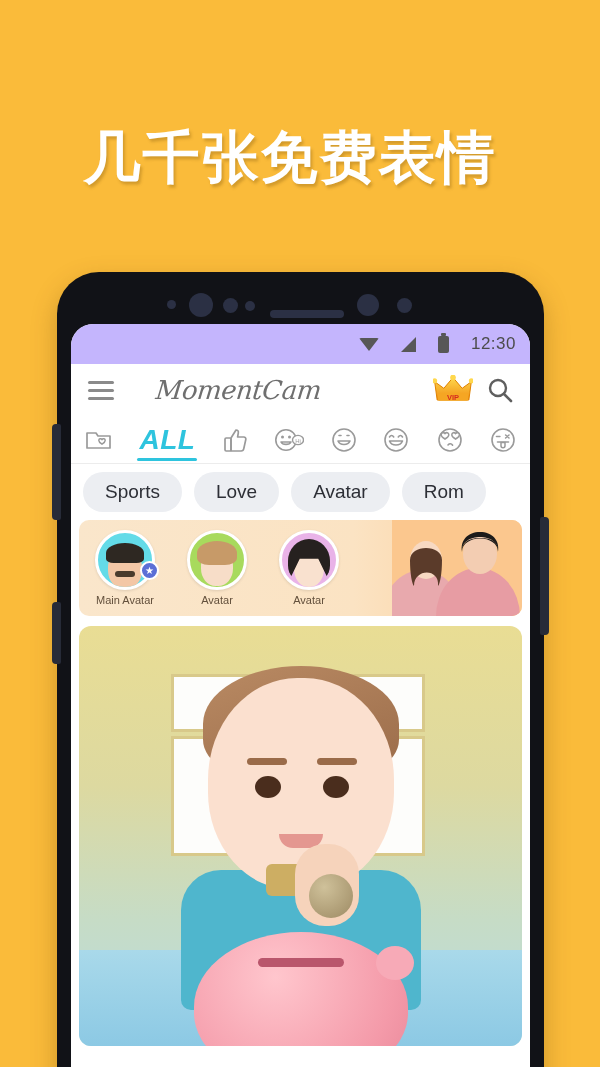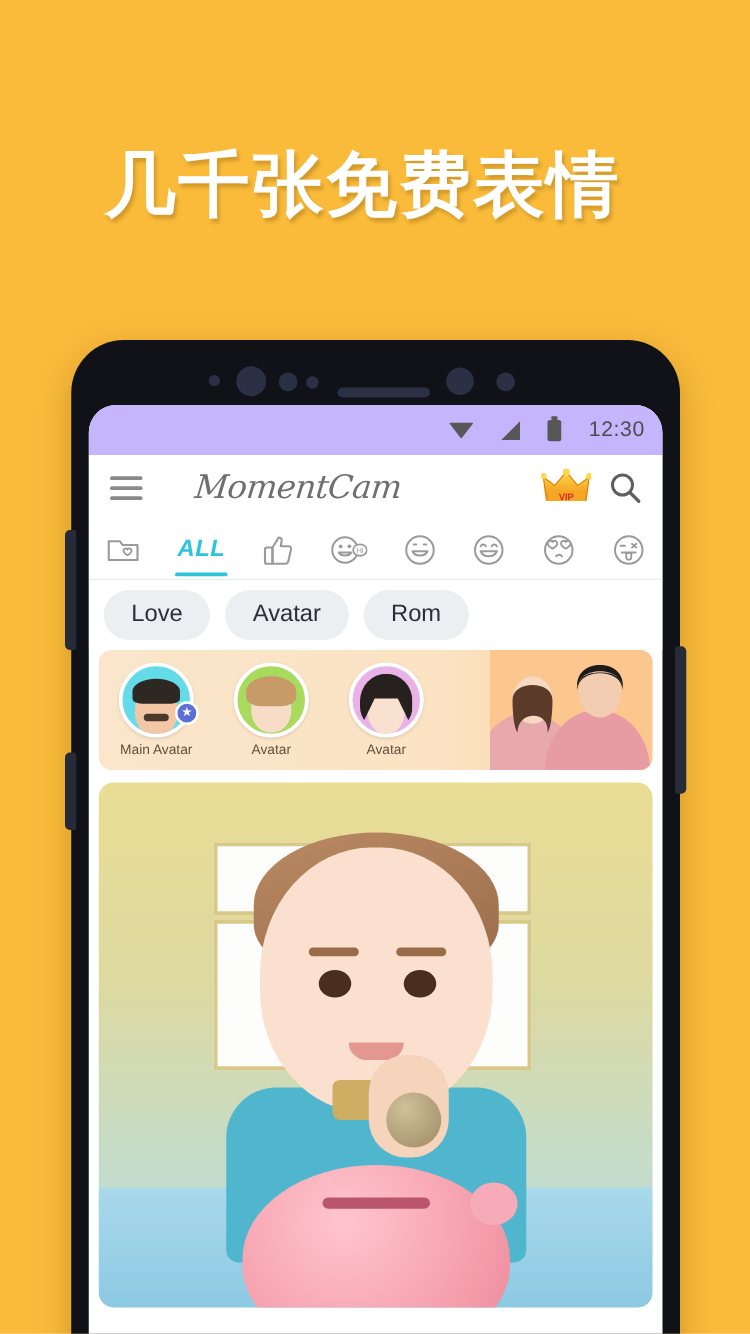--- a/index.html
+++ b/index.html
@@ -5,21 +5,21 @@
   * { margin:0; padding:0; box-sizing:border-box; }
   html,body { width:600px; height:1067px; overflow:hidden; }
   body {
     background:#fabb3a;
     font-family:"Liberation Sans", sans-serif;
     position:relative;
   }
 
   
   .headline {
-    position:absolute; top:110px; left:0; width:580px;
+    position:absolute; top:120px; left:0; width:580px;
     text-align:center;
     font-size:57px; font-weight:bold; color:#ffffff;
     letter-spacing:2px;
     text-shadow:2px 3px 3px rgba(120,80,10,.30);
     font-family:"DejaVu Sans", sans-serif;
   }
 
   
   .phone {
     position:absolute; left:57px; top:272px;
@@ -93,21 +93,21 @@
 
   
   .tabs {
     height:48px; background:#fff; display:flex; align-items:center;
     justify-content:space-between; padding:0 14px;
     border-bottom:1px solid #ececec;
   }
   .tab { height:48px; display:flex; align-items:center; justify-content:center; cursor:pointer; position:relative; }
   .tab svg { display:block; }
   .tab-all {
-    font-size:19px; font-weight:bold; font-style:italic;
+    font-size:28px; font-weight:bold; font-style:italic;
     color:#2ec4de; letter-spacing:.5px;
   }
   .tab-all:after {
     content:""; position:absolute; bottom:3px; left:-2px; right:-2px;
     height:3px; background:#2ec4de; border-radius:2px;
   }
 
   
   .chips {
     height:56px; background:#fff; display:flex; align-items:center;
@@ -296,20 +296,21 @@
           <circle cx="13" cy="13" r="11" fill="none" stroke="#9a9a9a" stroke-width="1.6"></circle>
           <path d="M6.5 9.5h3.4" stroke="#9a9a9a" stroke-width="1.6" stroke-linecap="round"></path>
           <path d="M15.6 8l3.4 3M19 8l-3.4 3" stroke="#9a9a9a" stroke-width="1.5" stroke-linecap="round"></path>
           <path d="M7.5 15h11" stroke="#9a9a9a" stroke-width="1.6" stroke-linecap="round"></path>
           <path d="M11 15.5h4v3.2a2 2 0 0 1-4 0z" fill="#fff" stroke="#9a9a9a" stroke-width="1.5"></path>
         </svg>
       </div>
     </div>
 
     <div class="chips">
+      <div class="chip">Sports</div>
       <div class="chip">Love</div>
       <div class="chip">Avatar</div>
       <div class="chip">Rom</div>
     </div>
 
     <div class="avatars">
 
       <div class="av">
         <div class="av-circle" style="background:#63dbe8;">
           <span style="position:absolute;left:50%;top:16px;transform:translateX(-50%);width:34px;height:40px;border-radius:46%;background:#f3c7a6;"></span>

